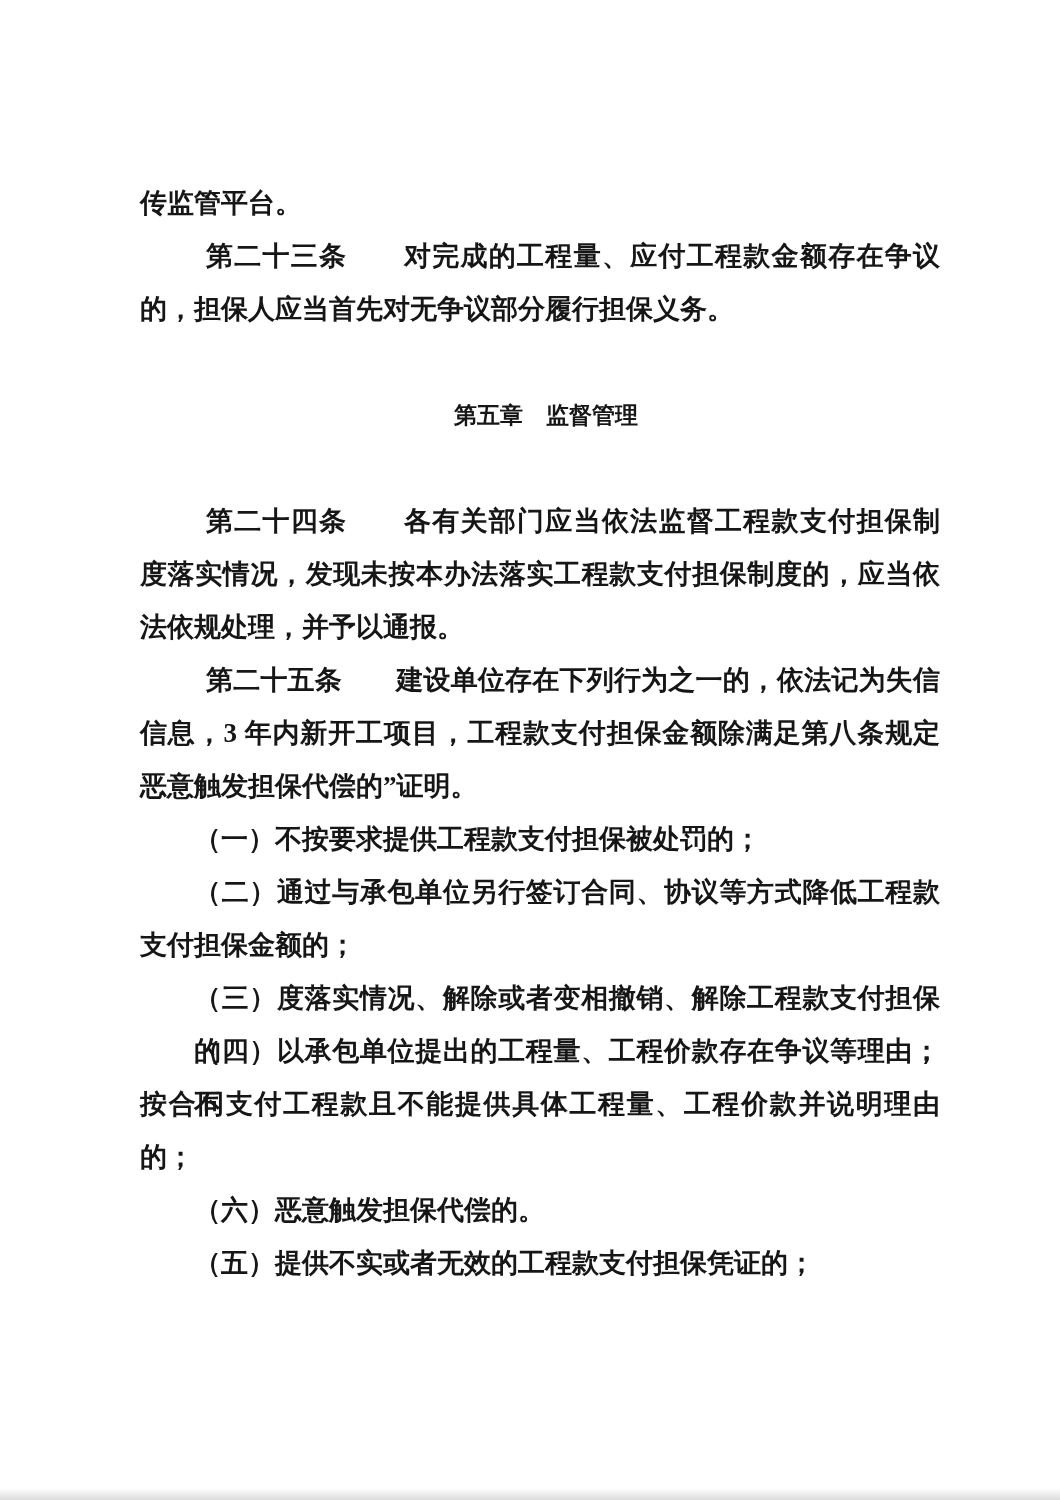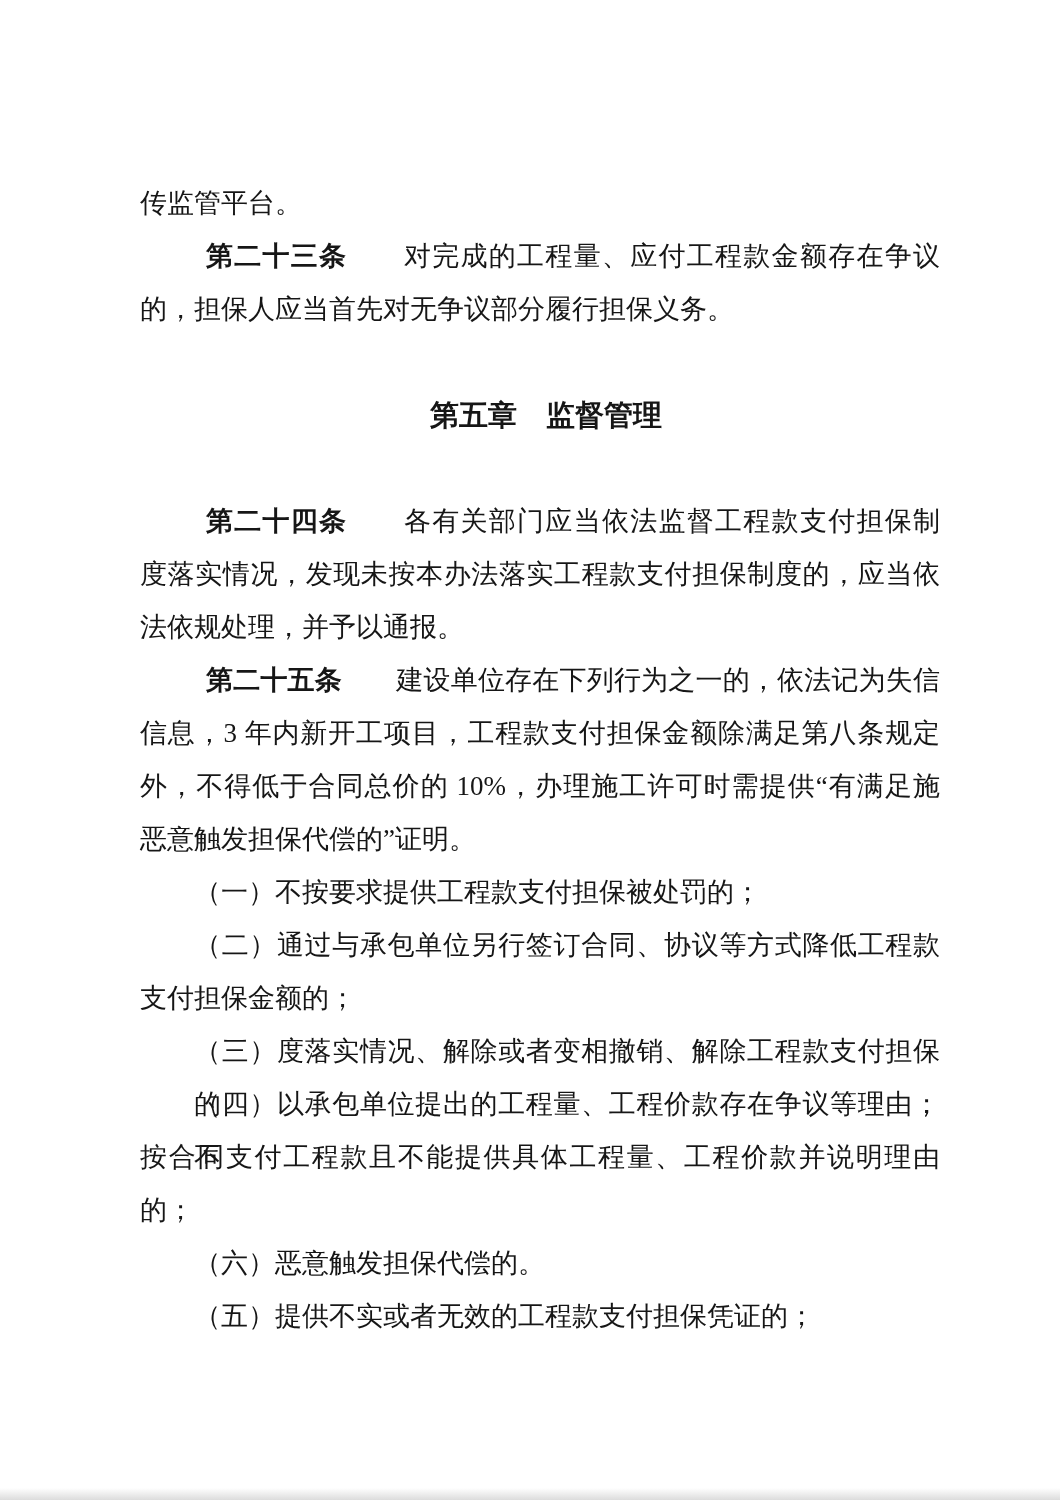--- a/index.html
+++ b/index.html
@@ -36,28 +36,28 @@
   }
   .line.indent {
     padding-left: 54px;
   }
   .line.blank {
     
   }
   .line.heading {
     text-align: center;
     text-align-last: center;
-    font-size: 29px;
+    font-size: 23px;
   }
   .bold {
     font-family: "Liberation Sans", "DejaVu Sans", sans-serif;
     font-weight: 700;
     margin-left: 12px;
   }
-  .reg { font-weight: 400; }
+  .reg { font-weight: 700; }
   .bottom-edge {
     position: absolute;
     left: 0;
     right: 0;
     bottom: 0;
     height: 12px;
     background: linear-gradient(to bottom, #ffffff, #dcdcdc);
   }
 </style>
 </head>
@@ -69,21 +69,20 @@
       <div class="line indent fill"><span class="bold">第二十三条</span><span class="reg">　　对完成的工程量、应付工程款金额存在争议</span></div>
       <div class="line"><span class="reg">的，担保人应当首先对无争议部分履行担保义务。</span></div>
       <div class="line blank"></div>
       <div class="line heading"><span class="bold">第五章　监督管理</span></div>
       <div class="line blank"></div>
       <div class="line indent fill"><span class="bold">第二十四条</span><span class="reg">　　各有关部门应当依法监督工程款支付担保制</span></div>
       <div class="line fill"><span class="reg">度落实情况，发现未按本办法落实工程款支付担保制度的，应当依</span></div>
       <div class="line"><span class="reg">法依规处理，并予以通报。</span></div>
       <div class="line indent fill"><span class="bold">第二十五条</span><span class="reg">　　建设单位存在下列行为之一的，依法记为失信</span></div>
       <div class="line fill"><span class="reg">信息，3 年内新开工项目，工程款支付担保金额除满足第八条规定</span></div>
-      <div class="line fill"><span class="reg">外，不得低于合同总价的 10%，办理施工许可时需提供“有满足施</span></div>
       <div class="line"><span class="reg">恶意触发担保代偿的”证明。</span></div>
       <div class="line indent"><span class="reg">（一）不按要求提供工程款支付担保被处罚的；</span></div>
       <div class="line indent fill"><span class="reg">（二）通过与承包单位另行签订合同、协议等方式降低工程款</span></div>
       <div class="line"><span class="reg">支付担保金额的；</span></div>
       <div class="line indent fill"><span class="reg">（三）度落实情况、解除或者变相撤销、解除工程款支付担保的；</span></div>
       <div class="line indent fill"><span class="reg">（四）以承包单位提出的工程量、工程价款存在争议等理由，不</span></div>
       <div class="line fill"><span class="reg">按合同支付工程款且不能提供具体工程量、工程价款并说明理由</span></div>
       <div class="line"><span class="reg">的；</span></div>
       <div class="line indent"><span class="reg">（六）恶意触发担保代偿的。</span></div>
       <div class="line indent"><span class="reg">（五）提供不实或者无效的工程款支付担保凭证的；</span></div>

